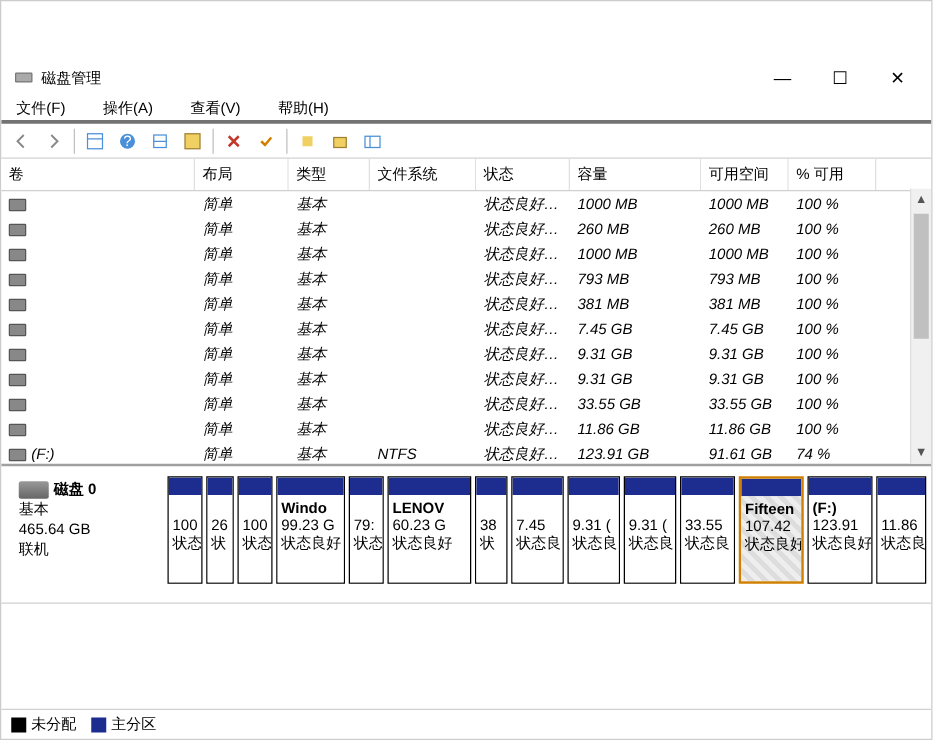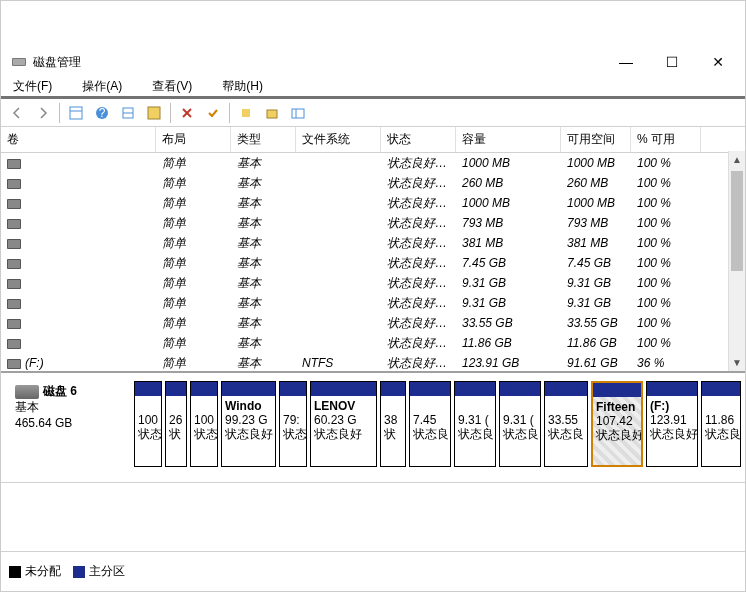--- a/index.html
+++ b/index.html
@@ -44,21 +44,21 @@
 .partitions { flex: 1; display: flex; gap: 3px; height: 90px; padding-top: 4px;}
 .part { border: 1px solid #000; display: flex; flex-direction: column; overflow: hidden; }
 .part .bar { height: 14px; background: #1c2d8f; }
 .part .body { flex: 1; padding: 3px 3px; font-size: 11px; line-height: 14px; overflow: hidden; white-space: nowrap; background: #fff; }
 .part.selected { border: 2px solid #d08000; }
 .part.selected .body { background: repeating-linear-gradient(45deg,#eee,#eee 4px,#ddd 4px,#ddd 8px); }
 .part .pname { font-weight: bold; }
 
 .spacer { flex: 1; }
 
-.legend { height: 40px; border-top: 1px solid #d0d0d0; display: flex; align-items: center; padding: 0 8px; gap: 12px; }
+.legend { height: 24px; border-top: 1px solid #d0d0d0; display: flex; align-items: center; padding: 0 8px; gap: 12px; }
 .legend .swatch { width: 12px; height: 12px; display: inline-block; margin-right: 4px; vertical-align: middle; }
 .legend .swatch.black { background: #000; }
 .legend .swatch.navy { background: #1c2d8f; }
 
 .scrollbar-v { position: absolute; right: 0; top: 24px; bottom: 0; width: 17px; background: #f0f0f0; border-left: 1px solid #ddd; }
 .scrollbar-v .thumb { position: absolute; left: 2px; right: 2px; top: 20px; height: 100px; background: #c0c0c0; }
 .scrollbar-v .arr { position: absolute; left: 0; right: 0; height: 17px; text-align: center; font-size: 10px; color: #555; line-height: 17px; }
 .scrollbar-v .arr.up { top: 0; }
 .scrollbar-v .arr.down { bottom: 0; }
 </style>
@@ -266,35 +266,36 @@
         <div class="vc c-pct">100 %</div>
       </div>
       <div class="vol-row">
         <div class="vc c-vol"><span class="vol-icon"></span>(F:)</div>
         <div class="vc c-layout">简单</div>
         <div class="vc c-type">基本</div>
         <div class="vc c-fs">NTFS</div>
         <div class="vc c-status">状态良好 (...</div>
         <div class="vc c-cap">123.91 GB</div>
         <div class="vc c-free">91.61 GB</div>
-        <div class="vc c-pct">36 %</div>
+        <div class="vc c-pct">74 %</div>
       </div>
     </div>
   <div class="scrollbar-v">
     <div class="arr up">▲</div>
     <div class="thumb"></div>
     <div class="arr down">▼</div>
   </div>
 </div>
 
 <div class="disk-map-cont">
   <div class="disk-info">
-    <div><span class="disk-icon"></span><span class="disk-name">磁盘 6</span></div>
+    <div><span class="disk-icon"></span><span class="disk-name">磁盘 0</span></div>
     <div>基本</div>
     <div>465.64 GB</div>
+    <div>联机</div>
   </div>
   <div class="partitions" id="partitions">
       <div class="part" style="width: 28px;">
         <div class="bar"></div>
         <div class="body">
           <div>&nbsp;</div>
           <div>100</div>
           <div>状态</div>
         </div>
       </div>

